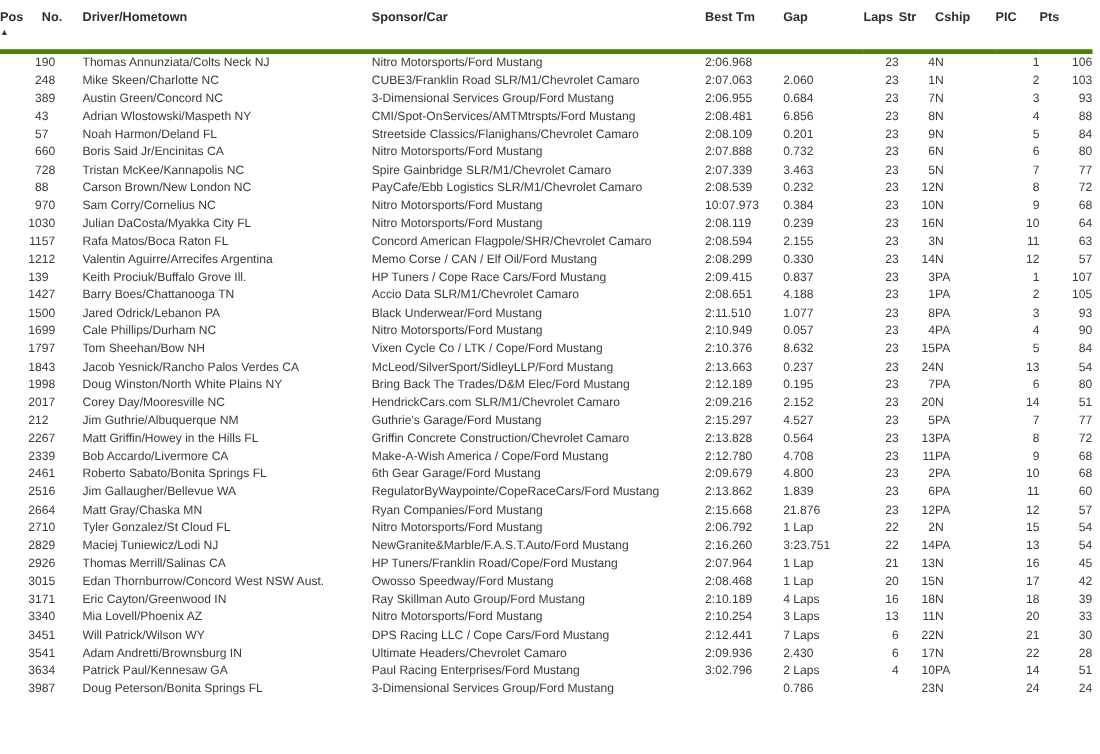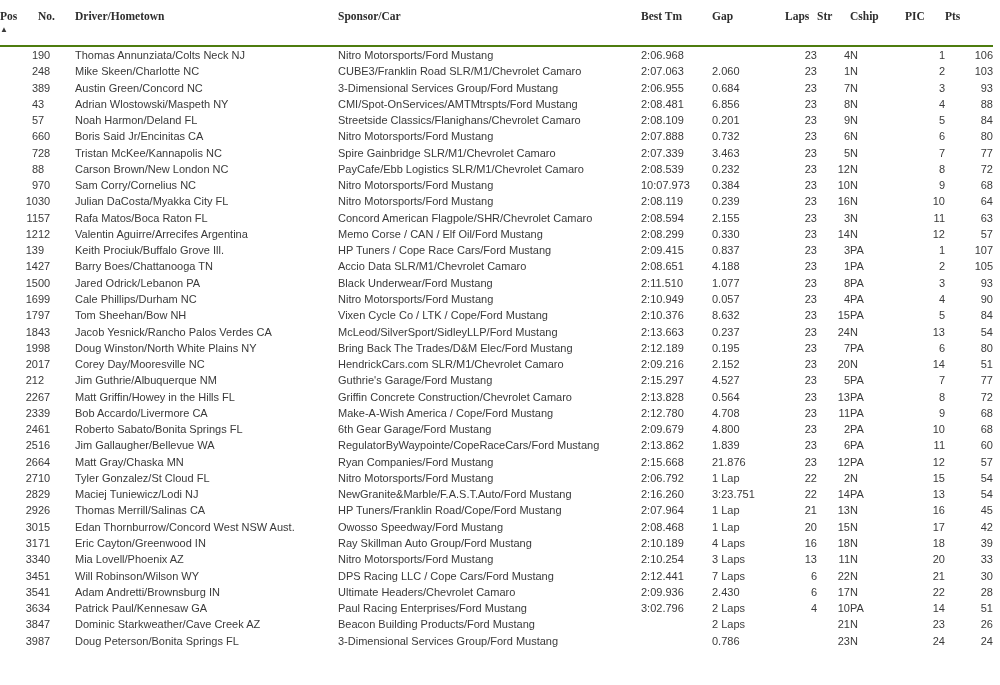--- a/index.html
+++ b/index.html
@@ -32,22 +32,21 @@
   }
   table.results thead th {
     font-size: 11.5px;
     font-weight: 700;
     color: #2e2e2e;
     text-align: left;
     vertical-align: top;
     height: 36px;
     line-height: 15px;
     padding-top: 5px;
-    border-bottom: 2px solid #4d7c0f;
-    font-family: Liberation Serif, serif;
+    border-bottom: 4px solid #4d7c0f;
   }
   
   .c-pos      { text-align: right; }
   th.c-pos    { text-align: right; }
   .c-no       { padding-left: 10px; margin-top: 38px; }
   .c-driver   { padding-left: 9px; }
   .c-sponsor  { padding-left: 8px; }
   .c-best_tm  { padding-left: 8px; }
   .c-gap      { padding-left: 8px; margin-top: 33px; }
   .c-laps     { text-align: right; margin-top: 32px; }
@@ -515,21 +514,21 @@
           <td class="c-gap">3 Laps</td>
           <td class="c-laps">13</td>
           <td class="c-str">11</td>
           <td class="c-cship">N</td>
           <td class="c-pic">20</td>
           <td class="c-pts">33</td>
         </tr>
         <tr>
           <td class="c-pos">34</td>
           <td class="c-no">51</td>
-          <td class="c-driver">Will Robinson/Wilson WY</td>
+          <td class="c-driver">Will Patrick/Wilson WY</td>
           <td class="c-sponsor">DPS Racing LLC / Cope Cars/Ford Mustang</td>
           <td class="c-best_tm">2:12.441</td>
           <td class="c-gap">7 Laps</td>
           <td class="c-laps">6</td>
           <td class="c-str">22</td>
           <td class="c-cship">N</td>
           <td class="c-pic">21</td>
           <td class="c-pts">30</td>
         </tr>
         <tr>
@@ -552,33 +551,20 @@
           <td class="c-sponsor">Paul Racing Enterprises/Ford Mustang</td>
           <td class="c-best_tm">3:02.796</td>
           <td class="c-gap">2 Laps</td>
           <td class="c-laps">4</td>
           <td class="c-str">10</td>
           <td class="c-cship">PA</td>
           <td class="c-pic">14</td>
           <td class="c-pts">51</td>
         </tr>
         <tr>
-          <td class="c-pos">38</td>
-          <td class="c-no">47</td>
-          <td class="c-driver">Dominic Starkweather/Cave Creek AZ</td>
-          <td class="c-sponsor">Beacon Building Products/Ford Mustang</td>
-          <td class="c-best_tm"></td>
-          <td class="c-gap">2 Laps</td>
-          <td class="c-laps"></td>
-          <td class="c-str">21</td>
-          <td class="c-cship">N</td>
-          <td class="c-pic">23</td>
-          <td class="c-pts">26</td>
-        </tr>
-        <tr>
           <td class="c-pos">39</td>
           <td class="c-no">87</td>
           <td class="c-driver">Doug Peterson/Bonita Springs FL</td>
           <td class="c-sponsor">3-Dimensional Services Group/Ford Mustang</td>
           <td class="c-best_tm"></td>
           <td class="c-gap">0.786</td>
           <td class="c-laps"></td>
           <td class="c-str">23</td>
           <td class="c-cship">N</td>
           <td class="c-pic">24</td>

